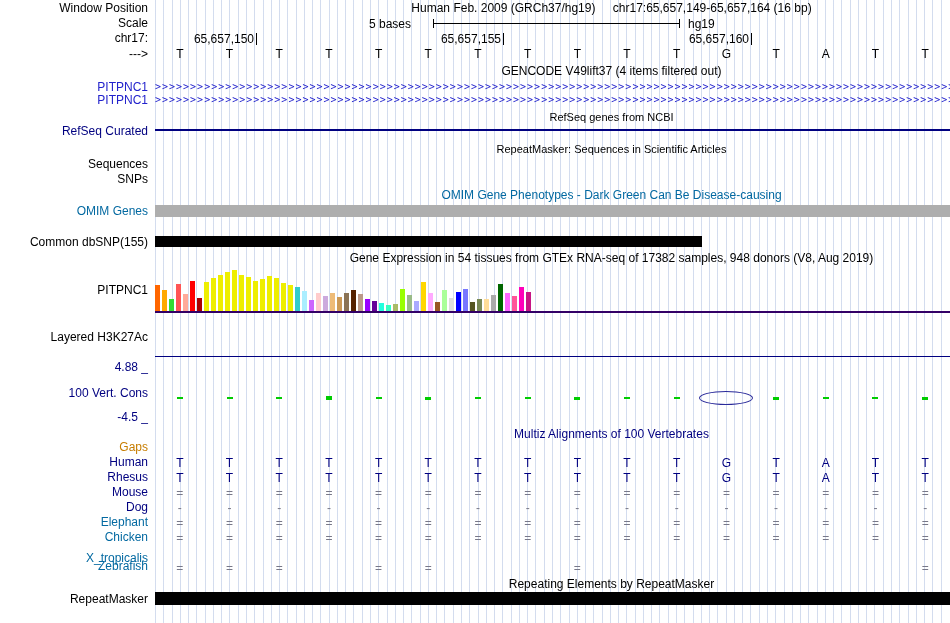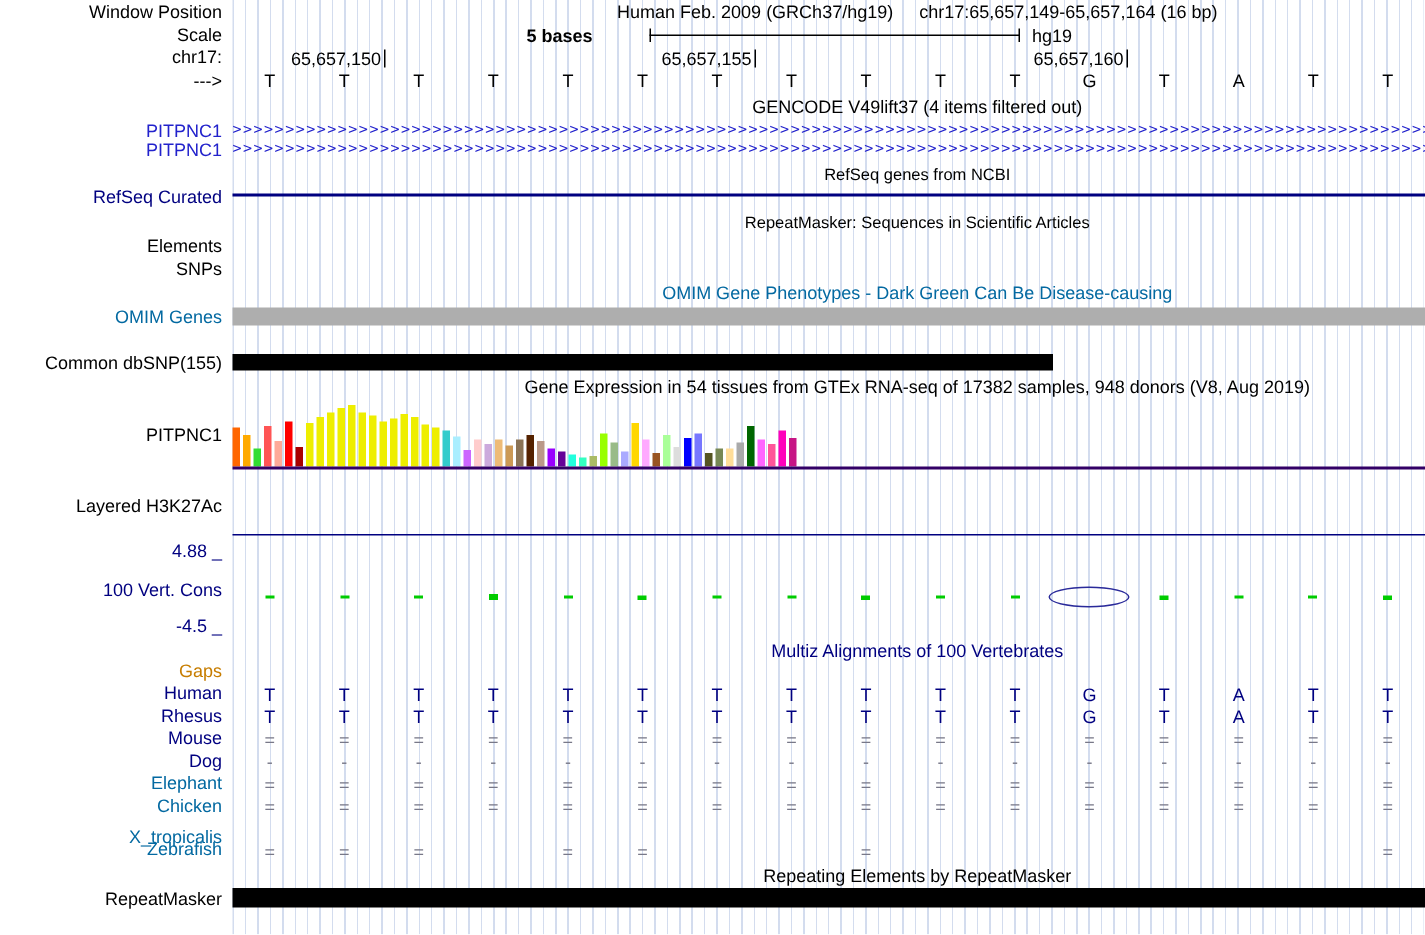--- a/index.html
+++ b/index.html
@@ -9,21 +9,21 @@
     background-image:repeating-linear-gradient(to right,rgba(110,140,200,0.30) 0px,rgba(110,140,200,0.30) 1px,transparent 1px,transparent 8.27px);}
   .lab{position:absolute;left:0;width:148px;text-align:right;white-space:nowrap;line-height:13px;}
   .ctr{position:absolute;left:155px;width:913px;text-align:center;line-height:13px;white-space:nowrap;}
   .mn{position:absolute;left:155px;width:795px;}
   .t11{font-size:11px;}
   .c-navy{color:#000080;}
   .c-blue{color:#2222cc;}
   .c-green{color:#0369a1;}
   .c-orange{color:#c77d00;}
   .gap2{margin-left:14px;}
-  .scale-text{position:absolute;left:196px;width:78px;text-align:left;font-weight:bold;}
+  .scale-text{position:absolute;left:196px;width:78px;text-align:center;}
   .scalebar{position:absolute;left:278px;top:2px;width:247px;height:9px;}
   .scalebar::before,.scalebar::after{content:"";position:absolute;top:0;bottom:0;width:1px;background:#000;}
   .scalebar::before{left:0;}
   .scalebar::after{right:0;}
   .scalebar .mid{position:absolute;left:0;right:0;top:4px;height:1px;background:#000;}
   .hg19{position:absolute;left:533px;}
   .coord{position:absolute;top:0;width:80px;display:flex;justify-content:flex-end;align-items:center;height:13px;}
   .coord .tick{width:1px;height:12px;background:#000;margin-left:2px;flex:0 0 1px;}
   .cells{display:flex;height:14px;line-height:14px;}
   .cells span{flex:1 1 0;text-align:center;}
@@ -106,21 +106,21 @@
   <div class="lab c-blue" style="top:81px">PITPNC1</div>
   <div class="mn arrowline" style="top:81px">&gt;&gt;&gt;&gt;&gt;&gt;&gt;&gt;&gt;&gt;&gt;&gt;&gt;&gt;&gt;&gt;&gt;&gt;&gt;&gt;&gt;&gt;&gt;&gt;&gt;&gt;&gt;&gt;&gt;&gt;&gt;&gt;&gt;&gt;&gt;&gt;&gt;&gt;&gt;&gt;&gt;&gt;&gt;&gt;&gt;&gt;&gt;&gt;&gt;&gt;&gt;&gt;&gt;&gt;&gt;&gt;&gt;&gt;&gt;&gt;&gt;&gt;&gt;&gt;&gt;&gt;&gt;&gt;&gt;&gt;&gt;&gt;&gt;&gt;&gt;&gt;&gt;&gt;&gt;&gt;&gt;&gt;&gt;&gt;&gt;&gt;&gt;&gt;&gt;&gt;&gt;&gt;&gt;&gt;&gt;&gt;&gt;&gt;&gt;&gt;&gt;&gt;&gt;&gt;&gt;&gt;&gt;&gt;&gt;&gt;&gt;&gt;&gt;&gt;&gt;&gt;&gt;&gt;&gt;&gt;&gt;&gt;&gt;&gt;&gt;&gt;&gt;&gt;&gt;&gt;&gt;&gt;&gt;&gt;&gt;&gt;&gt;&gt;</div>
   <div class="lab c-blue" style="top:94px">PITPNC1</div>
   <div class="mn arrowline" style="top:94px">&gt;&gt;&gt;&gt;&gt;&gt;&gt;&gt;&gt;&gt;&gt;&gt;&gt;&gt;&gt;&gt;&gt;&gt;&gt;&gt;&gt;&gt;&gt;&gt;&gt;&gt;&gt;&gt;&gt;&gt;&gt;&gt;&gt;&gt;&gt;&gt;&gt;&gt;&gt;&gt;&gt;&gt;&gt;&gt;&gt;&gt;&gt;&gt;&gt;&gt;&gt;&gt;&gt;&gt;&gt;&gt;&gt;&gt;&gt;&gt;&gt;&gt;&gt;&gt;&gt;&gt;&gt;&gt;&gt;&gt;&gt;&gt;&gt;&gt;&gt;&gt;&gt;&gt;&gt;&gt;&gt;&gt;&gt;&gt;&gt;&gt;&gt;&gt;&gt;&gt;&gt;&gt;&gt;&gt;&gt;&gt;&gt;&gt;&gt;&gt;&gt;&gt;&gt;&gt;&gt;&gt;&gt;&gt;&gt;&gt;&gt;&gt;&gt;&gt;&gt;&gt;&gt;&gt;&gt;&gt;&gt;&gt;&gt;&gt;&gt;&gt;&gt;&gt;&gt;&gt;&gt;&gt;&gt;&gt;&gt;&gt;&gt;&gt;</div>
 
   <div class="ctr t11" style="top:111px">RefSeq genes from NCBI</div>
   <div class="lab c-navy" style="top:125px">RefSeq Curated</div>
   <div class="mn refseq-line" style="top:129px"></div>
 
   <div class="ctr t11" style="top:143px">RepeatMasker: Sequences in Scientific Articles</div>
-  <div class="lab" style="top:158px">Elements</div>
+  <div class="lab" style="top:158px">Sequences</div>
   <div class="lab" style="top:173px">SNPs</div>
 
   <div class="ctr c-green" style="top:189px">OMIM Gene Phenotypes - Dark Green Can Be Disease-causing</div>
   <div class="lab c-green" style="top:205px">OMIM Genes</div>
   <div class="mn omim-bar" style="top:205px"></div>
 
   <div class="lab" style="top:236px">Common dbSNP(155)</div>
   <div class="mn dbsnp-bar" style="top:236px"></div>
 
   <div class="ctr" style="top:252px">Gene Expression in 54 tissues from GTEx RNA-seq of 17382 samples, 948 donors (V8, Aug 2019)</div>

